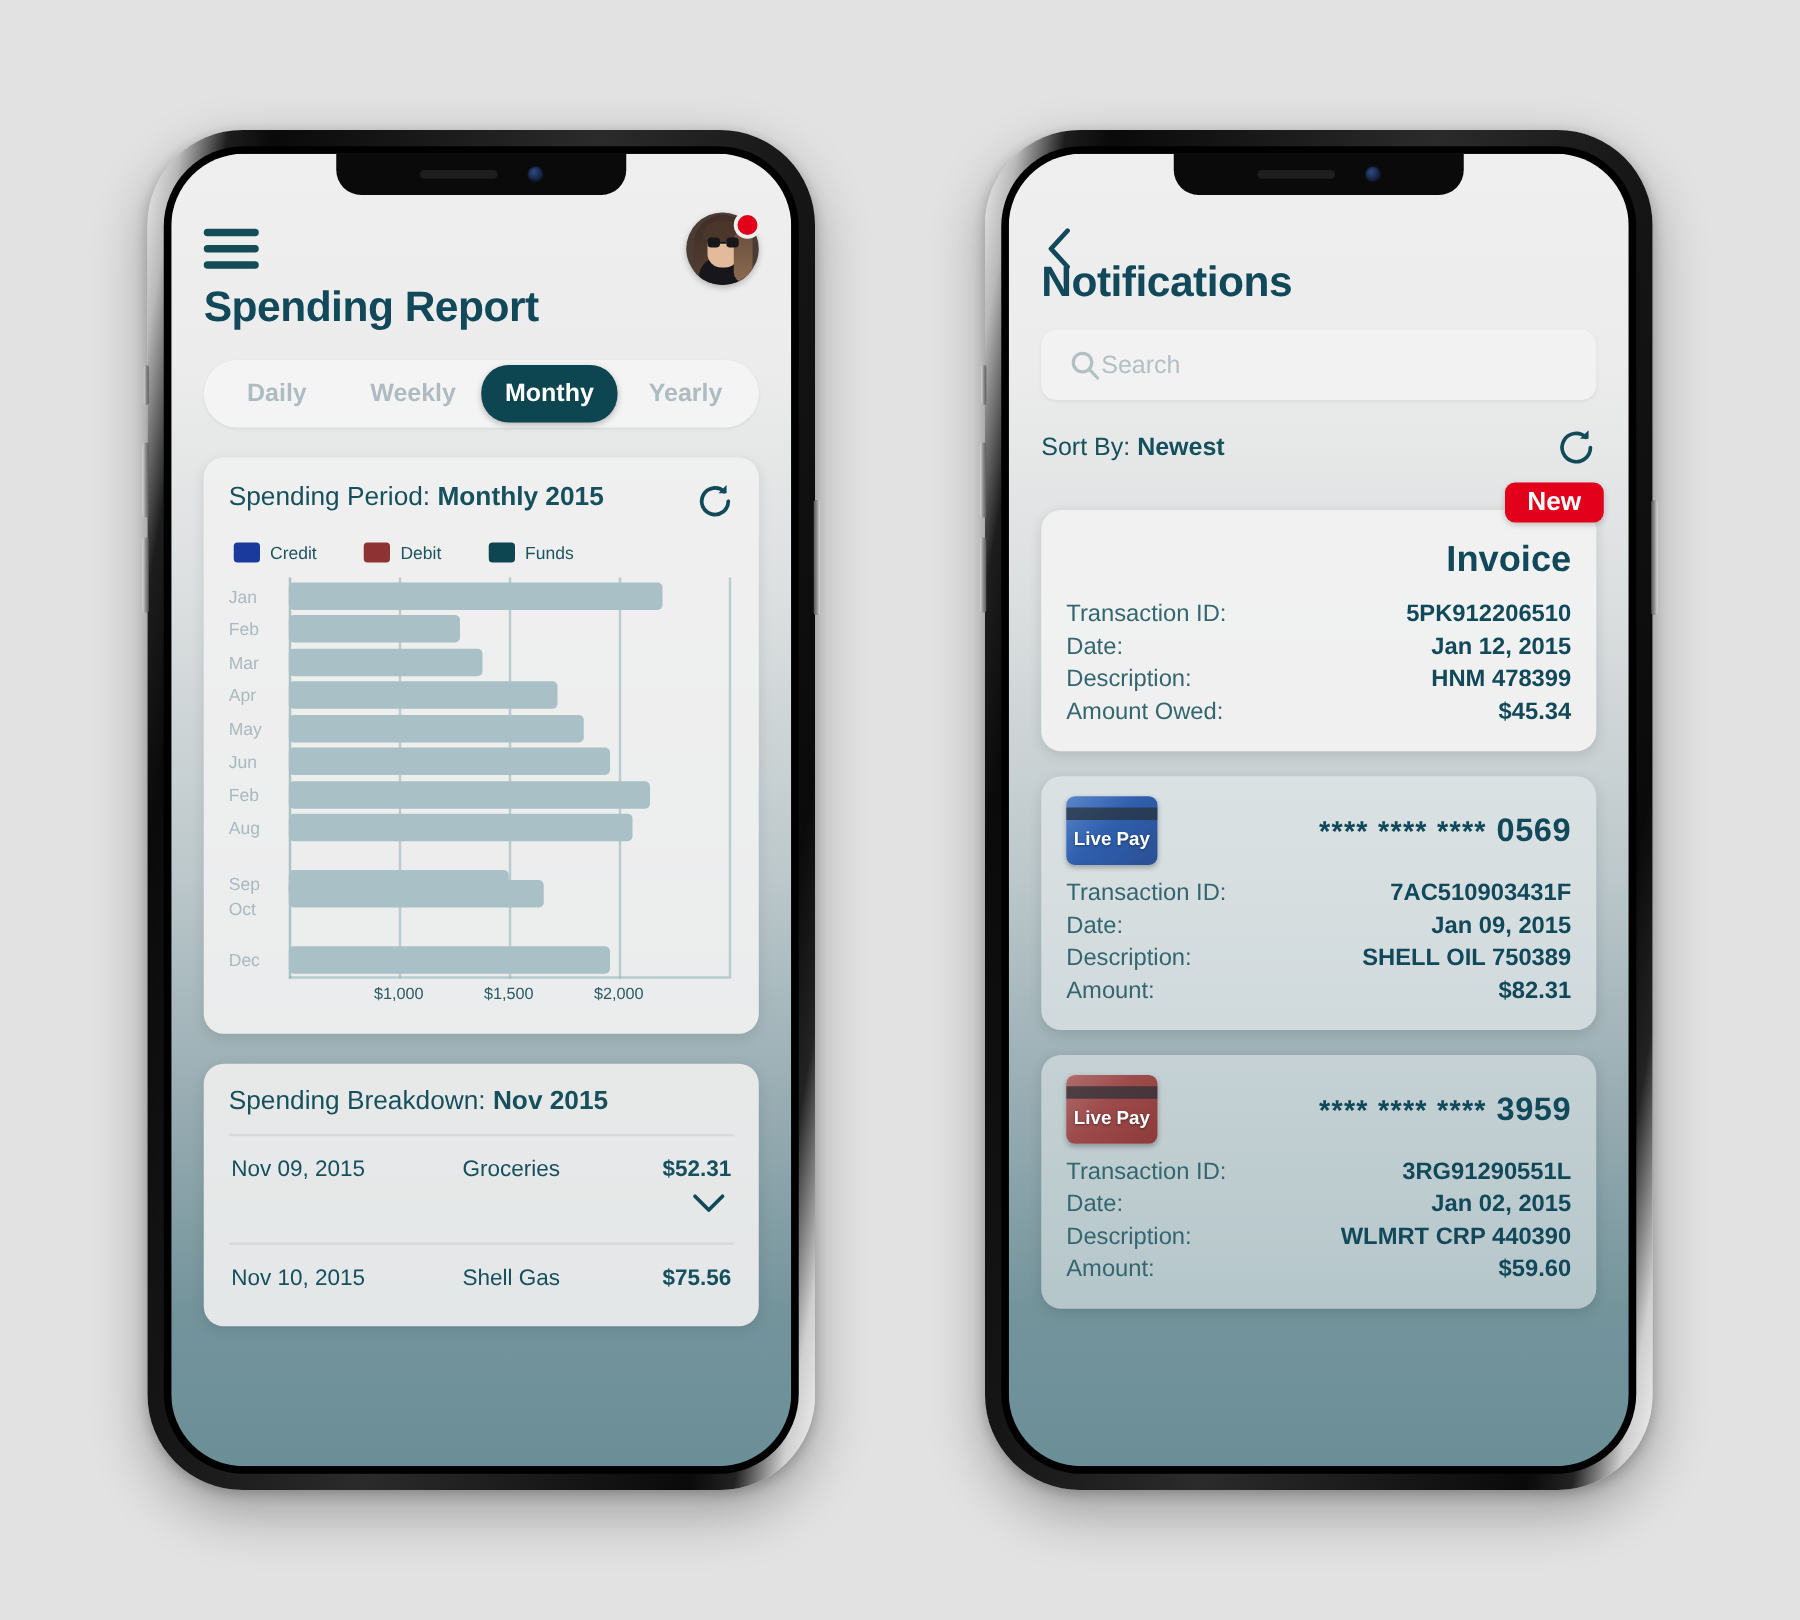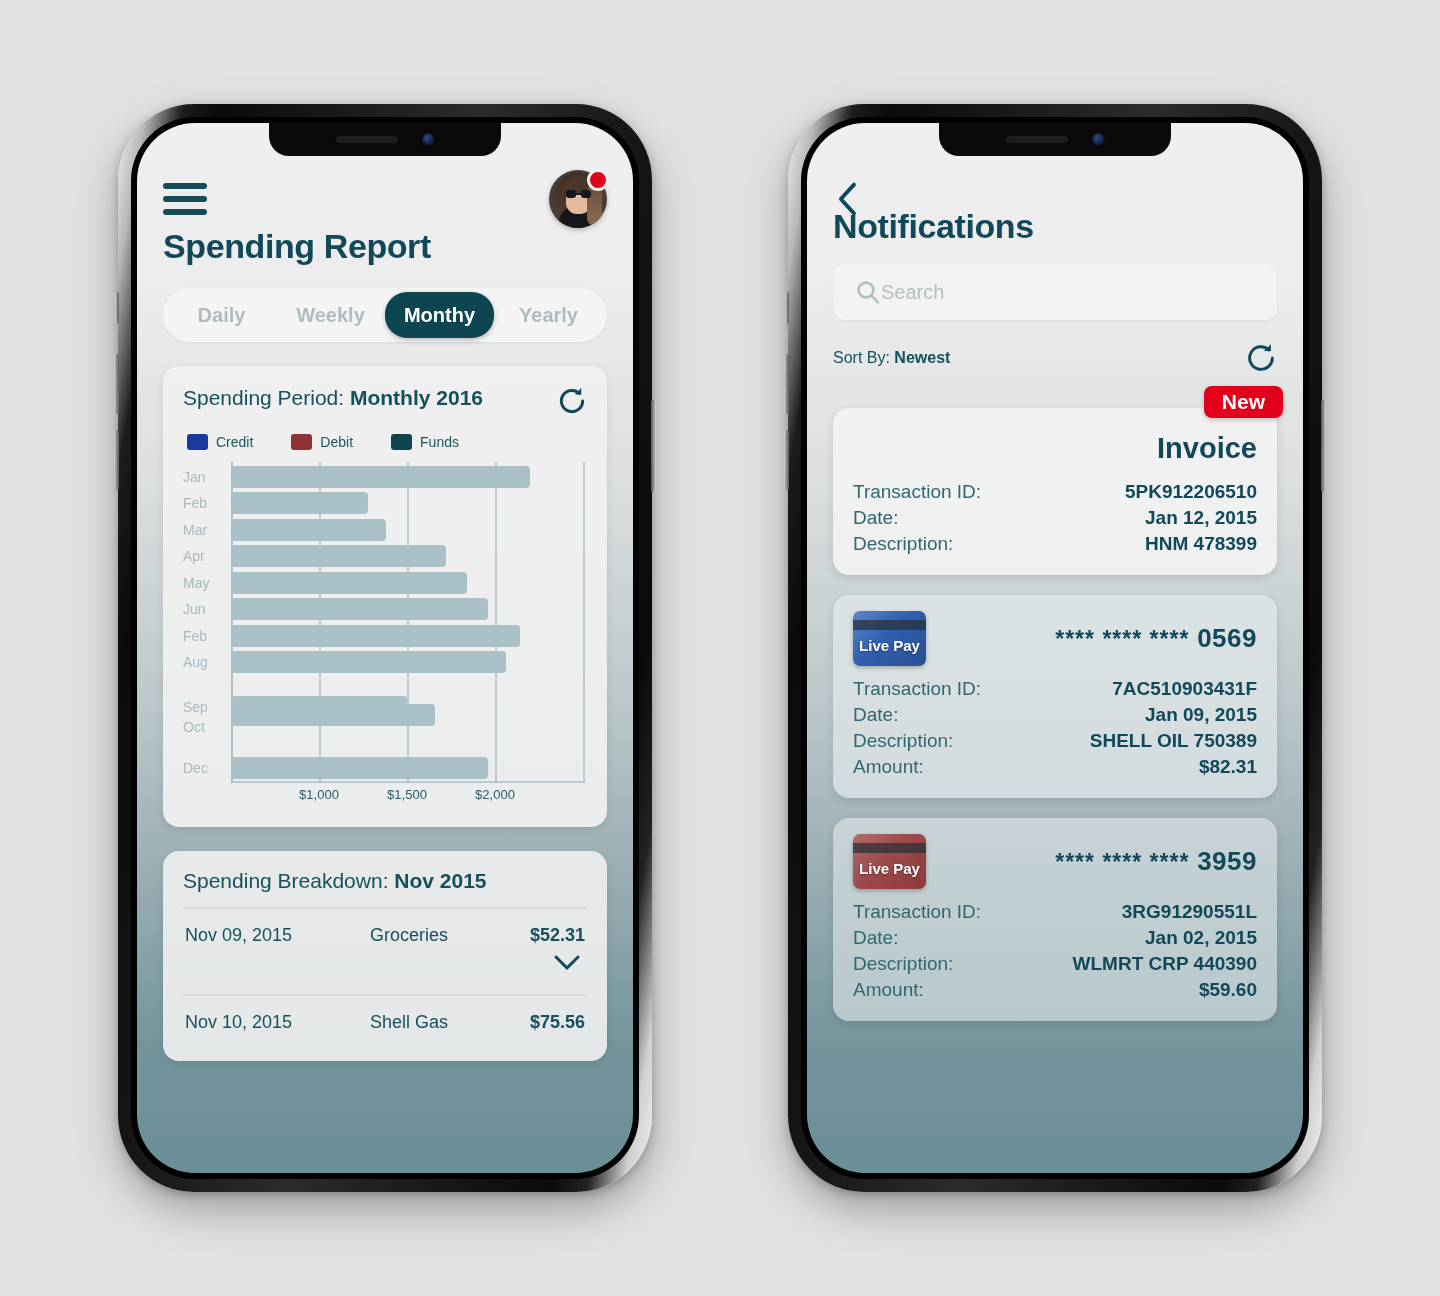--- a/index.html
+++ b/index.html
@@ -180,21 +180,21 @@
 
   .searchbox {
     margin-top:18px; height:56px; border-radius:12px;
     background: rgba(243,243,243,.9);
     display:flex; align-items:center; padding:0 22px;
     box-shadow: 0 1px 3px rgba(0,0,0,.06);
   }
   .search-ph { font-size:20px; color:#b2c0c4; }
 
   .sortrow { display:flex; align-items:center; justify-content:space-between; margin-top:22px; }
-  .sort-txt { font-size:16px; color:#16505d; }
+  .sort-txt { font-size:20px; color:#16505d; }
   .sort-txt b { font-weight:700; }
 
   .ncard { position:relative; margin-top:20px; border-radius:16px; padding:16px 20px 18px;
            box-shadow: 0 3px 10px rgba(0,0,0,.12); }
   .ncard.c1 { background: rgba(241,241,241,.95); margin-top:34px; }
   .ncard.c2 { background: rgba(226,232,233,.70); }
   .ncard.c3 { background: rgba(221,229,231,.62); }
 
   .new-badge {
     position:absolute; right:-6px; top:-22px;
@@ -262,21 +262,21 @@
         <div class="tabs">
           <div class="tab">Daily</div>
           <div class="tab">Weekly</div>
           <div class="tab active">Monthy</div>
           <div class="tab">Yearly</div>
         </div>
 
         <div class="card">
           <div class="card-head">
             <div class="card-title">
-              <span>Spending Period: </span><b>Monthly 2016</b>
+              <span>Spending Period: </span><b>Monthly 2015</b>
             </div>
             <svg class="refresh" viewBox="0 0 24 24">
               <path d="M20.5 12a8.5 8.5 0 1 1-2.6-6.1" fill="none" stroke="#11495a" stroke-width="2.4" stroke-linecap="round"></path>
               <path d="M19.4 1.6v5.2h-5.2z" fill="#11495a"></path>
             </svg>
           </div>
 
           <div class="legend">
             <div class="legend-item">
               <span class="sw" style="background:#1a3a9e"></span>
@@ -430,20 +430,24 @@
             <span class="v">5PK912206510</span>
           </div>
           <div class="kv">
             <span class="k">Date:</span>
             <span class="v">Jan 12, 2015</span>
           </div>
           <div class="kv">
             <span class="k">Description:</span>
             <span class="v">HNM 478399</span>
           </div>
+          <div class="kv">
+            <span class="k">Amount Owed:</span>
+            <span class="v">$45.34</span>
+          </div>
         </div>
 
         <div class="ncard c2">
           <div class="card-head-pay">
             <div class="paycard blue">
               <div class="stripe"></div>
               <div class="pname">Live Pay</div>
             </div>
             <div class="cardno">
               <span class="stars">**** **** ****</span>

